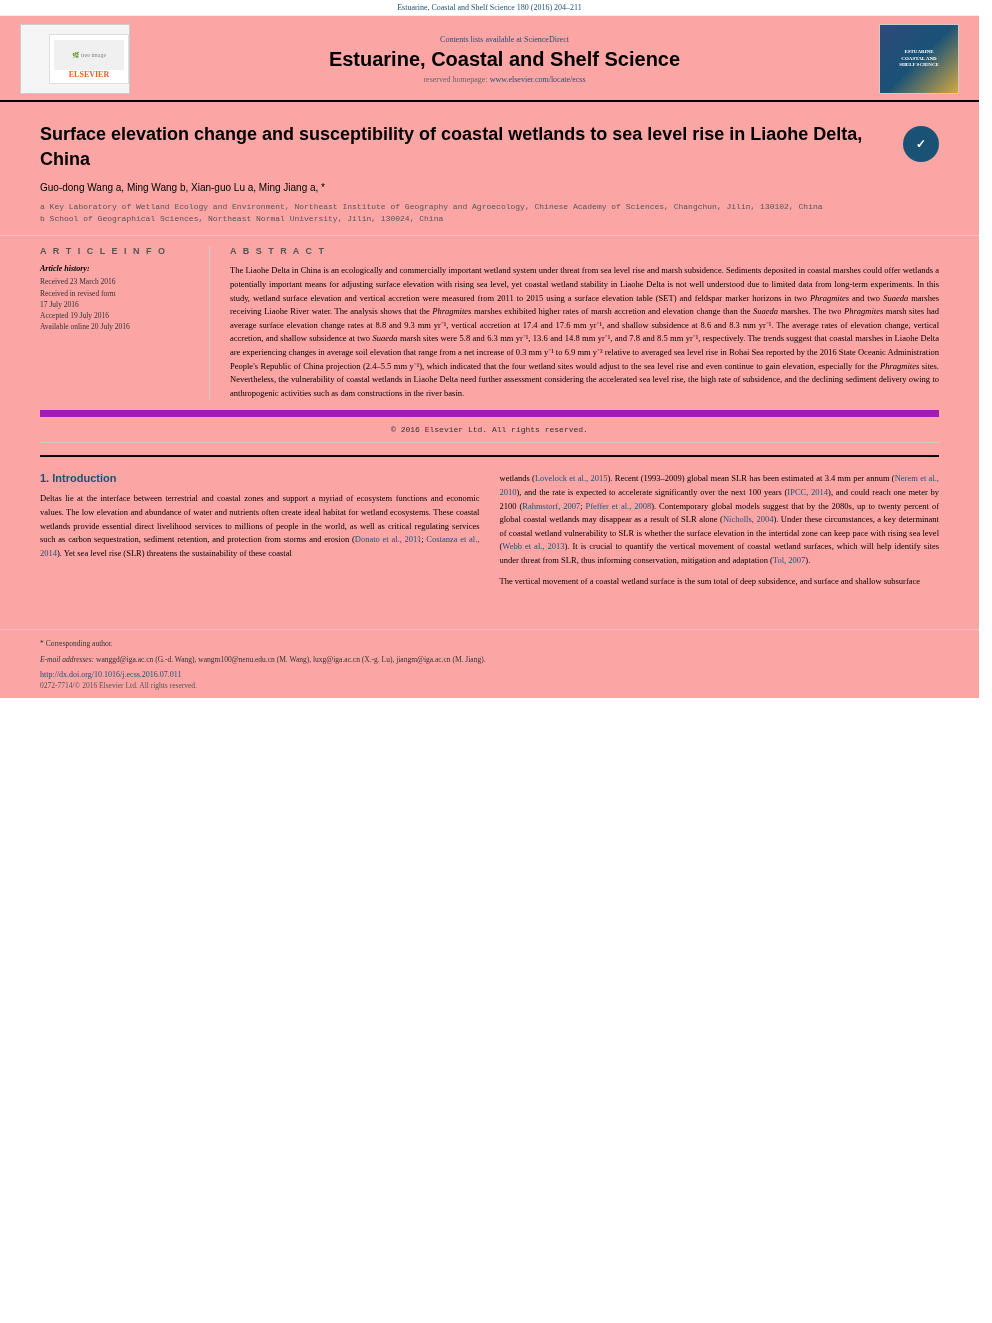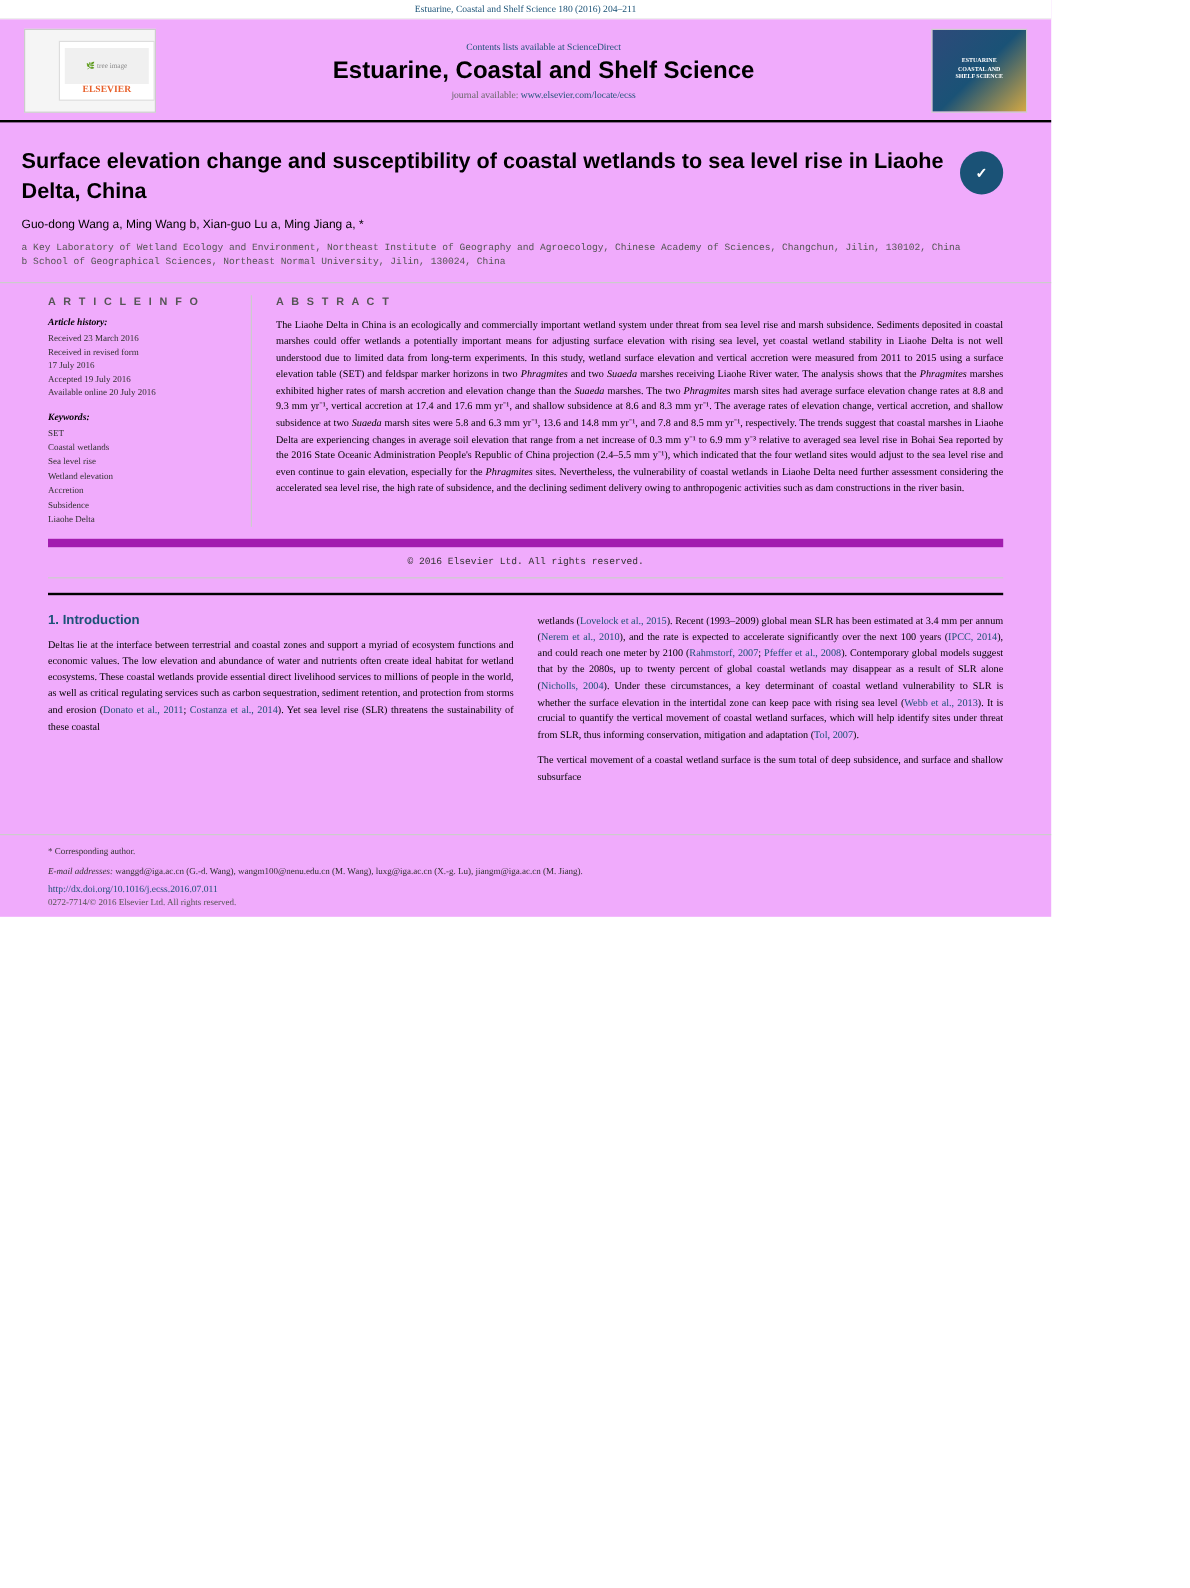--- a/index.html
+++ b/index.html
@@ -6,22 +6,22 @@
     body {
       background: #fff;
       font-family: 'Times New Roman', Times, serif;
       font-size: 10px;
       color: #000;
       width: 992px;
       min-height: 1323px;
     }
 
     .page-wrapper {
-      width: 876px;
-      background: #f0abfc;
+      width: 979px;
+      background: #fca5a5;
       padding: 0;
     }
 
     
     .journal-header {
       border-bottom: 2px solid #000;
       padding: 8px 20px 6px 20px;
       display: flex;
       align-items: center;
       justify-content: space-between;
@@ -88,21 +88,21 @@
       background: #fff;
       text-align: center;
       font-size: 8px;
       color: #1a5276;
       padding: 3px 0;
       border-bottom: 1px solid #eee;
     }
 
     
     .article-header {
-      padding: 20px 40px 10px 18px;
+      padding: 20px 40px 10px 40px;
       border-bottom: 1px solid #ccc;
     }
     .article-title {
       font-size: 18px;
       font-weight: bold;
       color: #000;
       line-height: 1.4;
       margin-bottom: 10px;
       font-family: Arial, sans-serif;
       display: flex;
@@ -288,21 +288,21 @@
         <div class="elsevier-logo">ELSEVIER</div>
       </div>
     </div>
 
     <div class="header-center">
       <div class="sciencedirect-link">
         <span>Contents lists available at ScienceDirect</span>
       </div>
       <div class="journal-title-header">Estuarine, Coastal and Shelf Science</div>
       <div class="journal-homepage">
-        <span>journal available:</span>
+        <span>reserved homepage:</span>
         <a>www.elsevier.com/locate/ecss</a>
       </div>
     </div>
 
     <div class="header-logo-right">
       <div class="header-logo-right-text">
         ESTUARINE<br>COASTAL AND<br>SHELF SCIENCE
       </div>
     </div>
   </div>
@@ -329,32 +329,20 @@
       <div class="section-label">A R T I C L E   I N F O</div>
 
       <div class="article-history">
         <div class="article-history-title">Article history:</div>
         <p>Received 23 March 2016</p>
         <p>Received in revised form<br>17 July 2016</p>
         <p>Accepted 19 July 2016</p>
         <p>Available online 20 July 2016</p>
       </div>
 
-      <div class="keywords-section">
-        <div class="keywords-title">Keywords:</div>
-        <div id="keywords-container">
-            <div class="keyword-item">SET</div>
-            <div class="keyword-item">Coastal wetlands</div>
-            <div class="keyword-item">Sea level rise</div>
-            <div class="keyword-item">Wetland elevation</div>
-            <div class="keyword-item">Accretion</div>
-            <div class="keyword-item">Subsidence</div>
-            <div class="keyword-item">Liaohe Delta</div>
-          </div>
-      </div>
     </div>
 
     <div class="col-right">
       <div class="section-label">A B S T R A C T</div>
       <div class="abstract-text">
         The Liaohe Delta in China is an ecologically and commercially important wetland system under threat from sea level rise and marsh subsidence. Sediments deposited in coastal marshes could offer wetlands a potentially important means for adjusting surface elevation with rising sea level, yet coastal wetland stability in Liaohe Delta is not well understood due to limited data from long-term experiments. In this study, wetland surface elevation and vertical accretion were measured from 2011 to 2015 using a surface elevation table (SET) and feldspar marker horizons in two <em>Phragmites</em> and two <em>Suaeda</em> marshes receiving Liaohe River water. The analysis shows that the <em>Phragmites</em> marshes exhibited higher rates of marsh accretion and elevation change than the <em>Suaeda</em> marshes. The two <em>Phragmites</em> marsh sites had average surface elevation change rates at 8.8 and 9.3 mm yr⁻¹, vertical accretion at 17.4 and 17.6 mm yr⁻¹, and shallow subsidence at 8.6 and 8.3 mm yr⁻¹. The average rates of elevation change, vertical accretion, and shallow subsidence at two <em>Suaeda</em> marsh sites were 5.8 and 6.3 mm yr⁻¹, 13.6 and 14.8 mm yr⁻¹, and 7.8 and 8.5 mm yr⁻¹, respectively. The trends suggest that coastal marshes in Liaohe Delta are experiencing changes in average soil elevation that range from a net increase of 0.3 mm y⁻¹ to 6.9 mm y⁻³ relative to averaged sea level rise in Bohai Sea reported by the 2016 State Oceanic Administration People's Republic of China projection (2.4–5.5 mm y⁻¹), which indicated that the four wetland sites would adjust to the sea level rise and even continue to gain elevation, especially for the <em>Phragmites</em> sites. Nevertheless, the vulnerability of coastal wetlands in Liaohe Delta need further assessment considering the accelerated sea level rise, the high rate of subsidence, and the declining sediment delivery owing to anthropogenic activities such as dam constructions in the river basin.
       </div>
     </div>
   </div>
 

